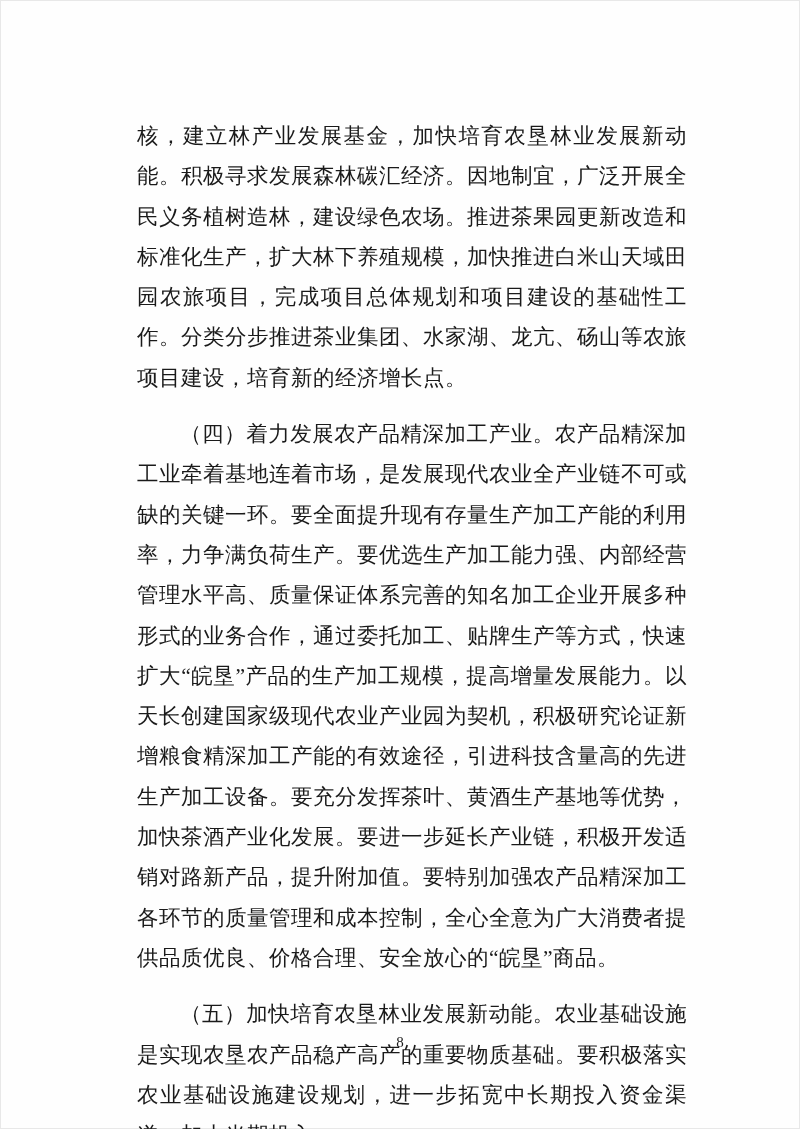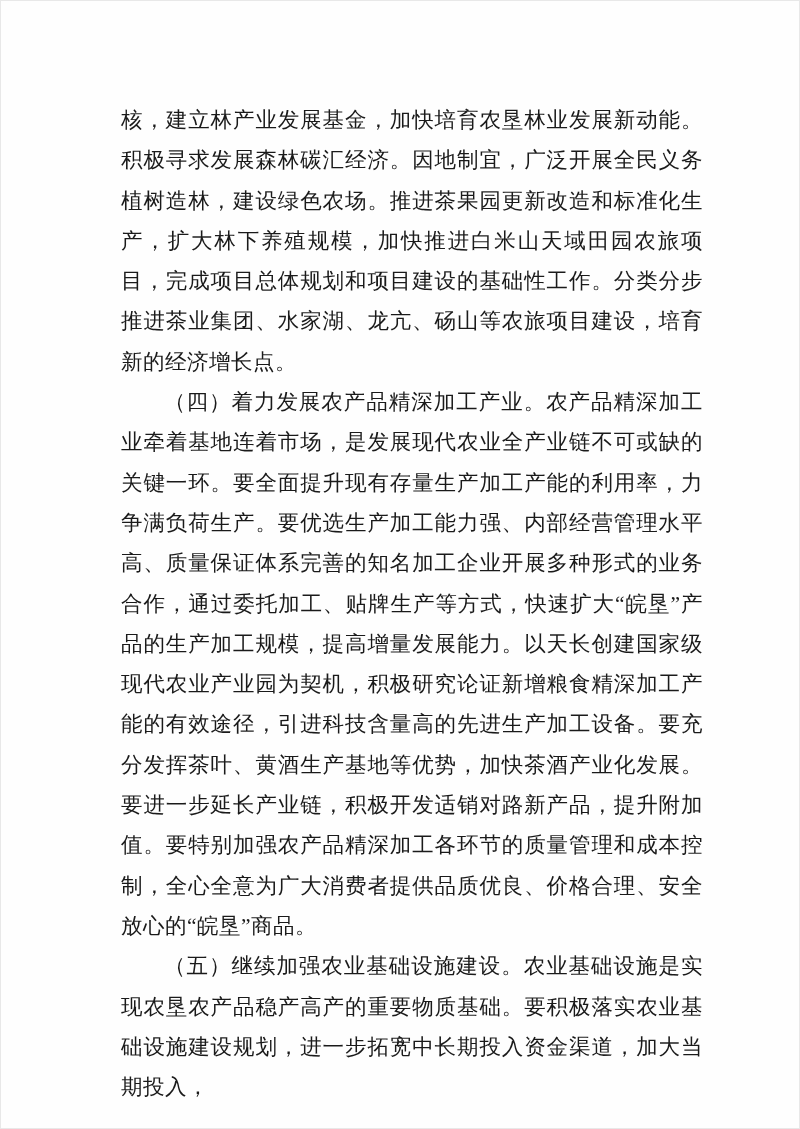--- a/index.html
+++ b/index.html
@@ -24,21 +24,21 @@
     top: 100px;
     width: 582px;
     font-size: 21.5px;
     line-height: 40.3px;
     text-align: justify;
     text-justify: inter-character;
     word-break: break-all;
     letter-spacing: 0.5px;
   }
   .body-text p {
-    margin: 0;
+    margin: 16px;
     padding: 0;
   }
   .body-text p.indent {
     text-indent: 2em;
   }
   .body-text .lead {
     font-weight: normal;
     font-family: "Liberation Sans", "DejaVu Sans", sans-serif;
   }
   .page-number {
@@ -53,16 +53,16 @@
     letter-spacing: 0;
   }
 </style>
 </head>
 <body>
 
 <div class="sheet">
   <div class="body-text" id="paragraphs">
       <p class=""><span>核，建立林产业发展基金，加快培育农垦林业发展新动能。积极寻求发展森林碳汇经济。因地制宜，广泛开展全民义务植树造林，建设绿色农场。推进茶果园更新改造和标准化生产，扩大林下养殖规模，加快推进白米山天域田园农旅项目，完成项目总体规划和项目建设的基础性工作。分类分步推进茶业集团、水家湖、龙亢、砀山等农旅项目建设，培育新的经济增长点。</span></p>
       <p class="indent"><span class="lead">（四）着力发展农产品精深加工产业。</span><span>农产品精深加工业牵着基地连着市场，是发展现代农业全产业链不可或缺的关键一环。要全面提升现有存量生产加工产能的利用率，力争满负荷生产。要优选生产加工能力强、内部经营管理水平高、质量保证体系完善的知名加工企业开展多种形式的业务合作，通过委托加工、贴牌生产等方式，快速扩大“皖垦”产品的生产加工规模，提高增量发展能力。以天长创建国家级现代农业产业园为契机，积极研究论证新增粮食精深加工产能的有效途径，引进科技含量高的先进生产加工设备。要充分发挥茶叶、黄酒生产基地等优势，加快茶酒产业化发展。要进一步延长产业链，积极开发适销对路新产品，提升附加值。要特别加强农产品精深加工各环节的质量管理和成本控制，全心全意为广大消费者提供品质优良、价格合理、安全放心的“皖垦”商品。</span></p>
-      <p class="indent"><span class="lead">（五）继续加强农业基础设施建设。</span><span>农业基础设施是实现农垦农产品稳产高产的重要物质基础。要积极落实农业基础设施建设规划，进一步拓宽中长期投入资金渠道，加大当期投入，</span></p>
+      <p class="indent"><span class="lead">（五）加快培育农垦林业发展新动能。</span><span>农业基础设施是实现农垦农产品稳产高产的重要物质基础。要积极落实农业基础设施建设规划，进一步拓宽中长期投入资金渠道，加大当期投入，</span></p>
     </div>
   <div class="page-number">8</div>
 </div>
 
 </body></html>

